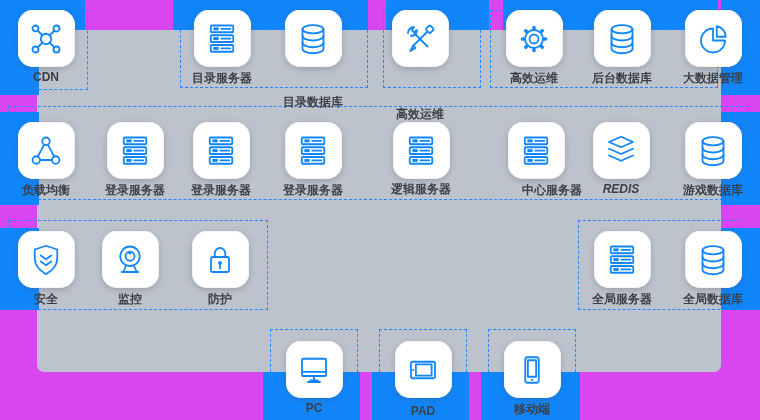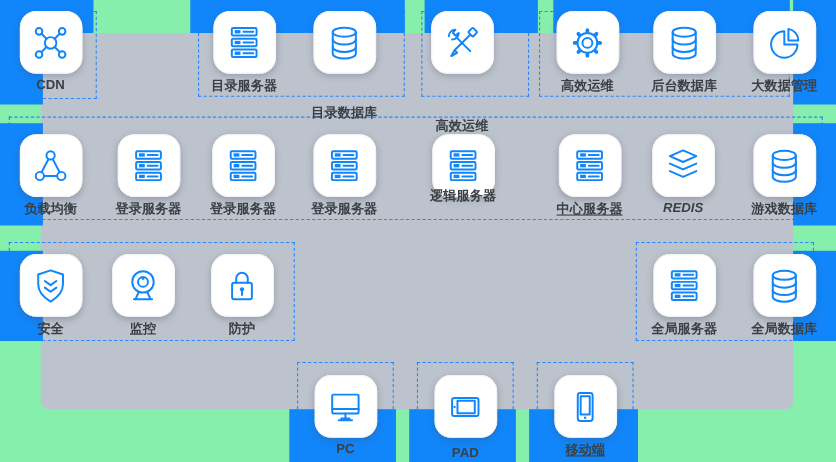--- a/index.html
+++ b/index.html
@@ -1,16 +1,16 @@
 <!DOCTYPE html>
 <html><head>
 <meta charset="utf-8">
 <style>
   html,body{margin:0;padding:0;background:#ffffff;}
-  #stage{position:relative;width:760px;height:420px;background:#86efac;overflow:hidden;
+  #stage{position:relative;width:760px;height:420px;background:#d946ef;overflow:hidden;
          font-family:"Liberation Sans",sans-serif;}
   .panel{position:absolute;background:#bdc3cc;border-radius:7px;z-index:1;}
   .dashed{position:absolute;border:1px dashed #2b87ff;z-index:2;box-sizing:border-box;}
   .blue{position:absolute;background:#1186fb;z-index:3;}
   .tile{position:absolute;width:57px;height:57px;background:#ffffff;border-radius:15px;z-index:4;
         display:flex;align-items:center;justify-content:center;
         box-shadow:0 2px 6px rgba(70,80,100,.30), inset 0 0 0 1px #f4f4f4;}
   .tile svg{width:36px;height:36px;display:block;}
   .nlabel{position:absolute;width:120px;text-align:center;z-index:5;
           font-size:12px;font-weight:700;color:#3b4046;letter-spacing:0;}
@@ -201,27 +201,27 @@
         <svg>
           <use href="#icon-server-icon"></use>
         </svg>
       </div>
       <div class="nlabel" style="left: 253px; top: 182px;">登录服务器</div>
       <div class="tile" style="left: 392.5px; top: 122px;">
         <svg>
           <use href="#icon-server-icon"></use>
         </svg>
       </div>
-      <div class="nlabel" style="left: 361px; top: 170px;">逻辑服务器</div>
+      <div class="nlabel" style="left: 361px; top: 181px;">逻辑服务器</div>
       <div class="tile" style="left: 507.5px; top: 122px;">
         <svg>
           <use href="#icon-server-icon"></use>
         </svg>
       </div>
-      <div class="nlabel" style="left: 476px; top: 182px; text-decoration: underline;">中心服务器</div>
+      <div class="nlabel" style="left: 492px; top: 182px;">中心服务器</div>
       <div class="tile" style="left: 592.5px; top: 122px;">
         <svg>
           <use href="#icon-redis-icon"></use>
         </svg>
       </div>
       <div class="nlabel" style="left: 561px; top: 182px; font-style: italic;">REDIS</div>
       <div class="tile" style="left: 684.5px; top: 122px;">
         <svg>
           <use href="#icon-database-icon"></use>
         </svg>
@@ -267,15 +267,15 @@
         <svg>
           <use href="#icon-tablet-icon"></use>
         </svg>
       </div>
       <div class="nlabel" style="left: 363px; top: 404px;">PAD</div>
       <div class="tile" style="left: 503.5px; top: 341px;">
         <svg>
           <use href="#icon-phone-icon"></use>
         </svg>
       </div>
-      <div class="nlabel" style="left: 472px; top: 401px; text-decoration: underline;">移动端</div>
+      <div class="nlabel" style="left: 472px; top: 401px;">移动端</div>
     </div>
 </div>
 
 </body></html>

